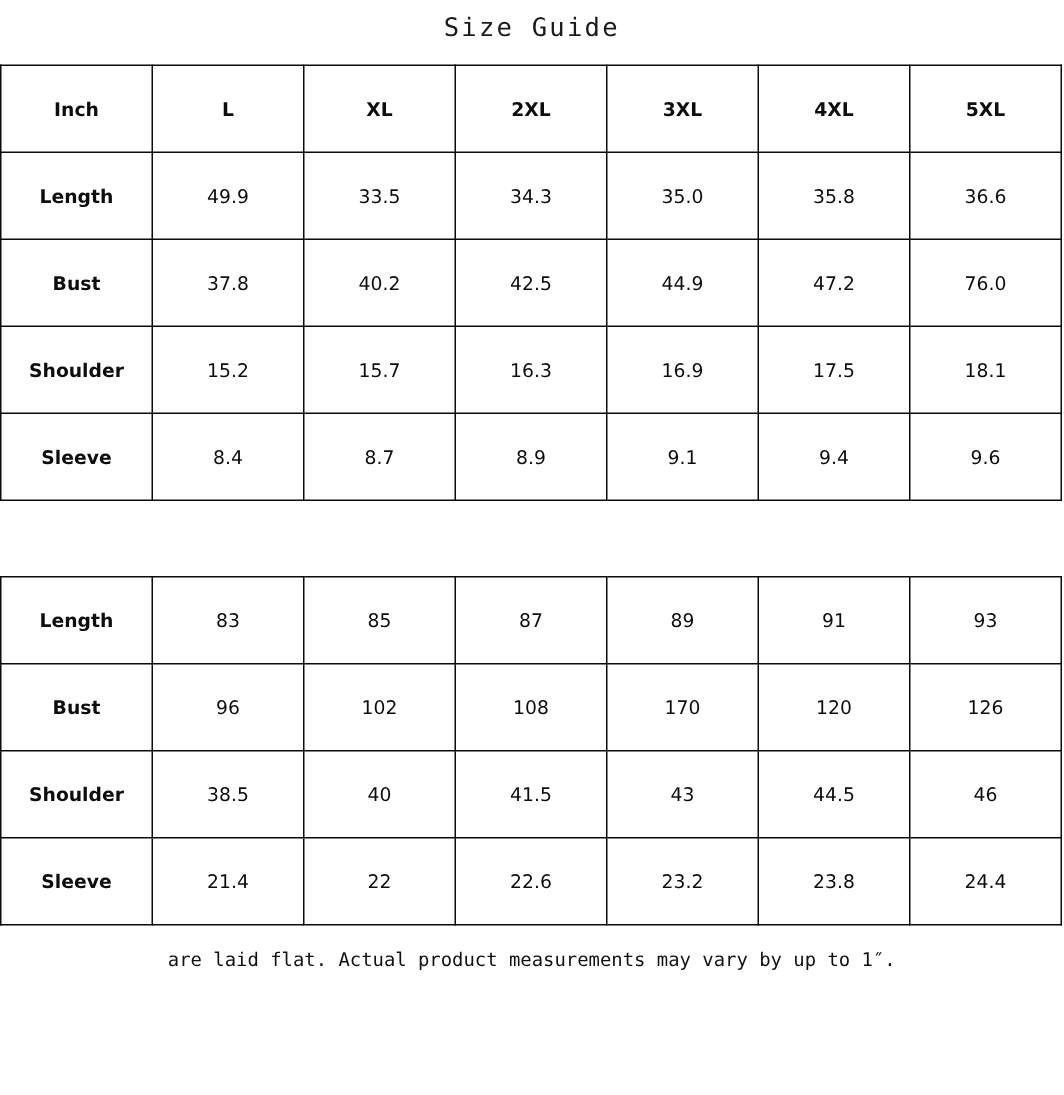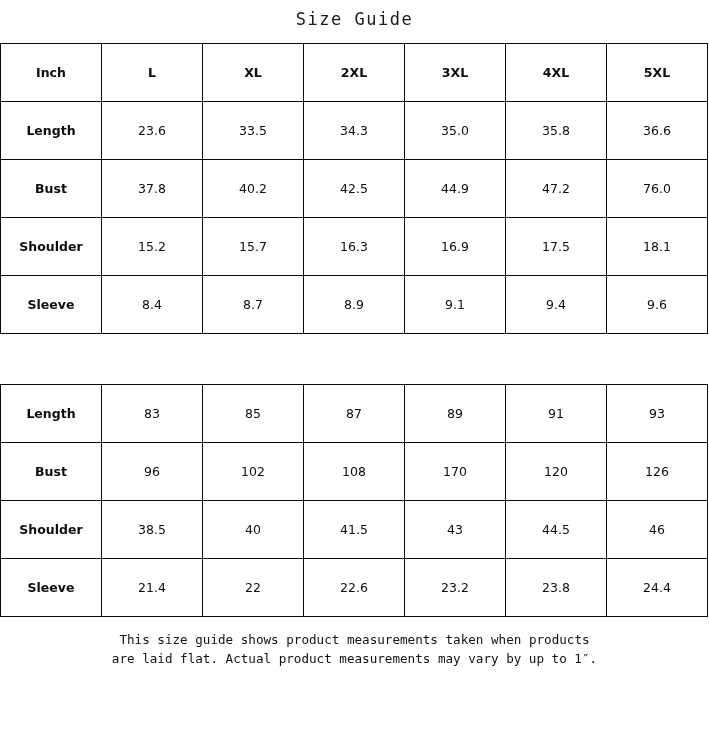--- a/index.html
+++ b/index.html
@@ -99,21 +99,21 @@
         <td class="hdr-unit">Inch</td>
         <td class="hdr-size">L</td>
         <td class="hdr-size">XL</td>
         <td class="hdr-size">2XL</td>
         <td class="hdr-size">3XL</td>
         <td class="hdr-size">4XL</td>
         <td class="hdr-size">5XL</td>
       </tr>
       <tr>
         <td class="rowlabel">Length</td>
-        <td class="val">23.6</td>
+        <td class="val">49.9</td>
         <td class="val">33.5</td>
         <td class="val">34.3</td>
         <td class="val">35.0</td>
         <td class="val">35.8</td>
         <td class="val">36.6</td>
       </tr>
       <tr>
         <td class="rowlabel">Bust</td>
         <td class="val">37.8</td>
         <td class="val">40.2</td>
@@ -189,17 +189,16 @@
         <td class="val">22</td>
         <td class="val">22.6</td>
         <td class="val">23.2</td>
         <td class="val">23.8</td>
         <td class="val">24.4</td>
       </tr>
     </tbody>
   </table>
 
   <div class="footnote">
-    <div>This size guide shows product measurements taken when products</div>
     <div>are laid flat. Actual product measurements may vary by up to 1″.</div>
   </div>
 
 </div>
 
 </body></html>

